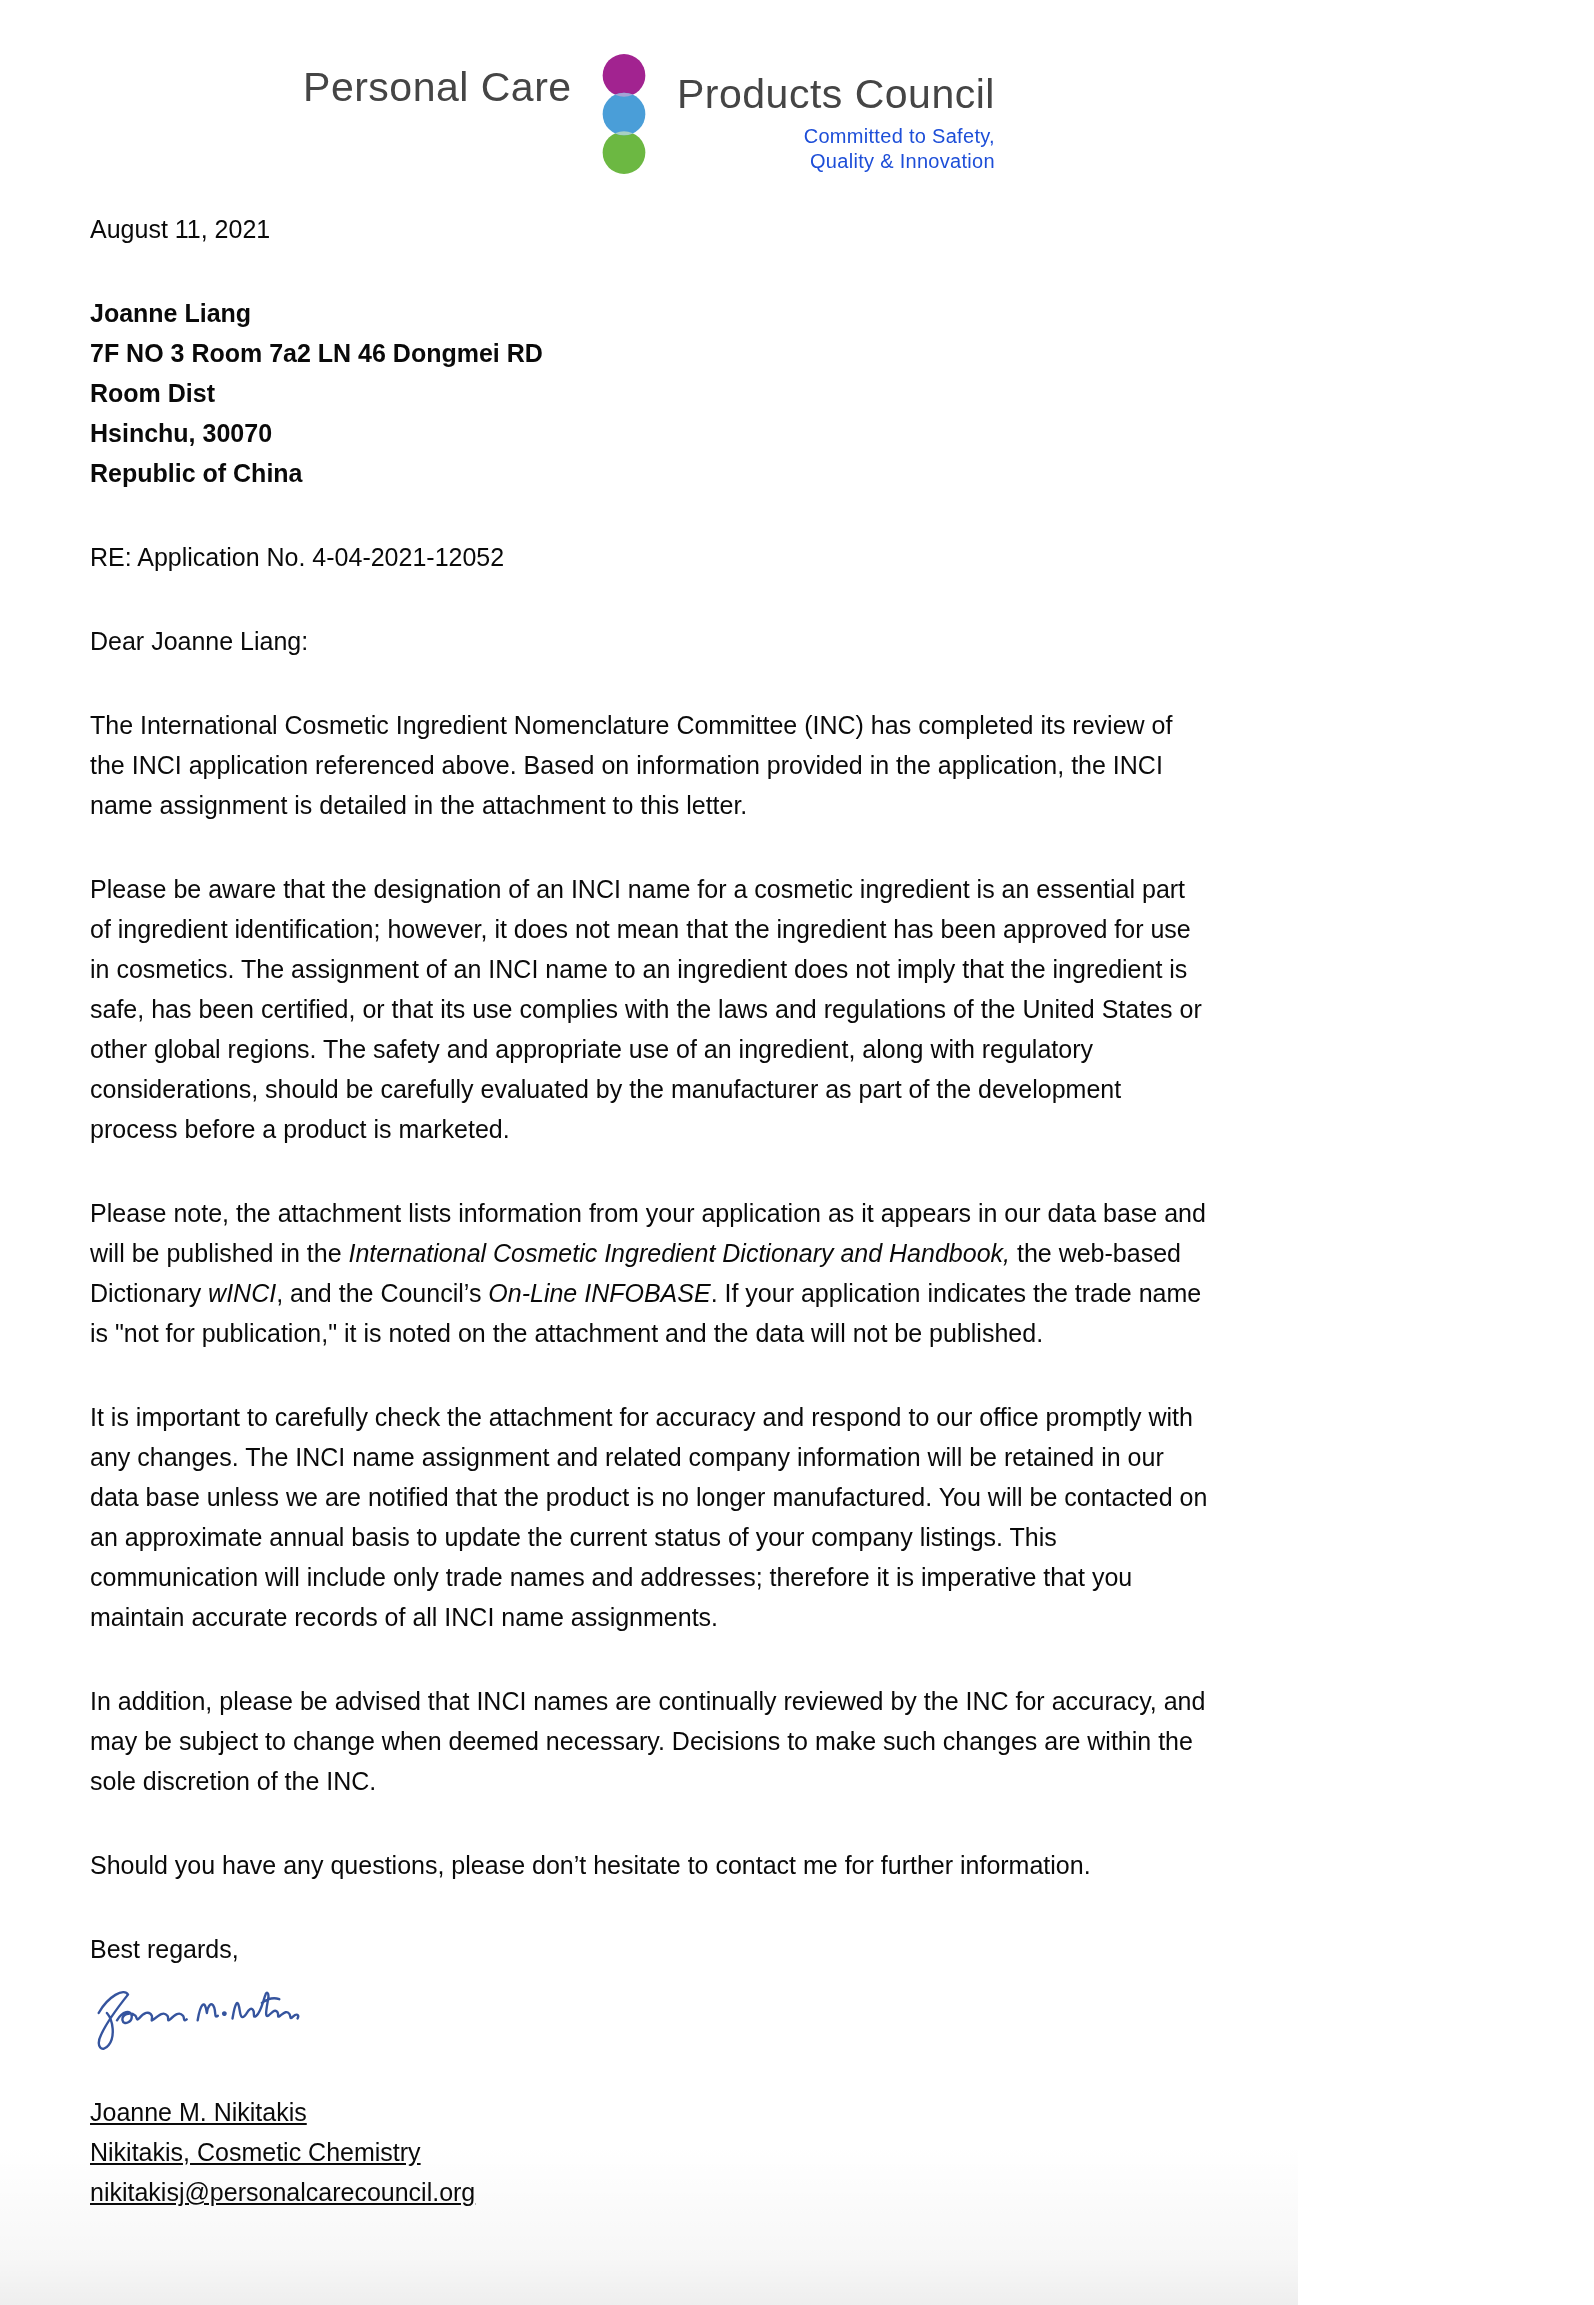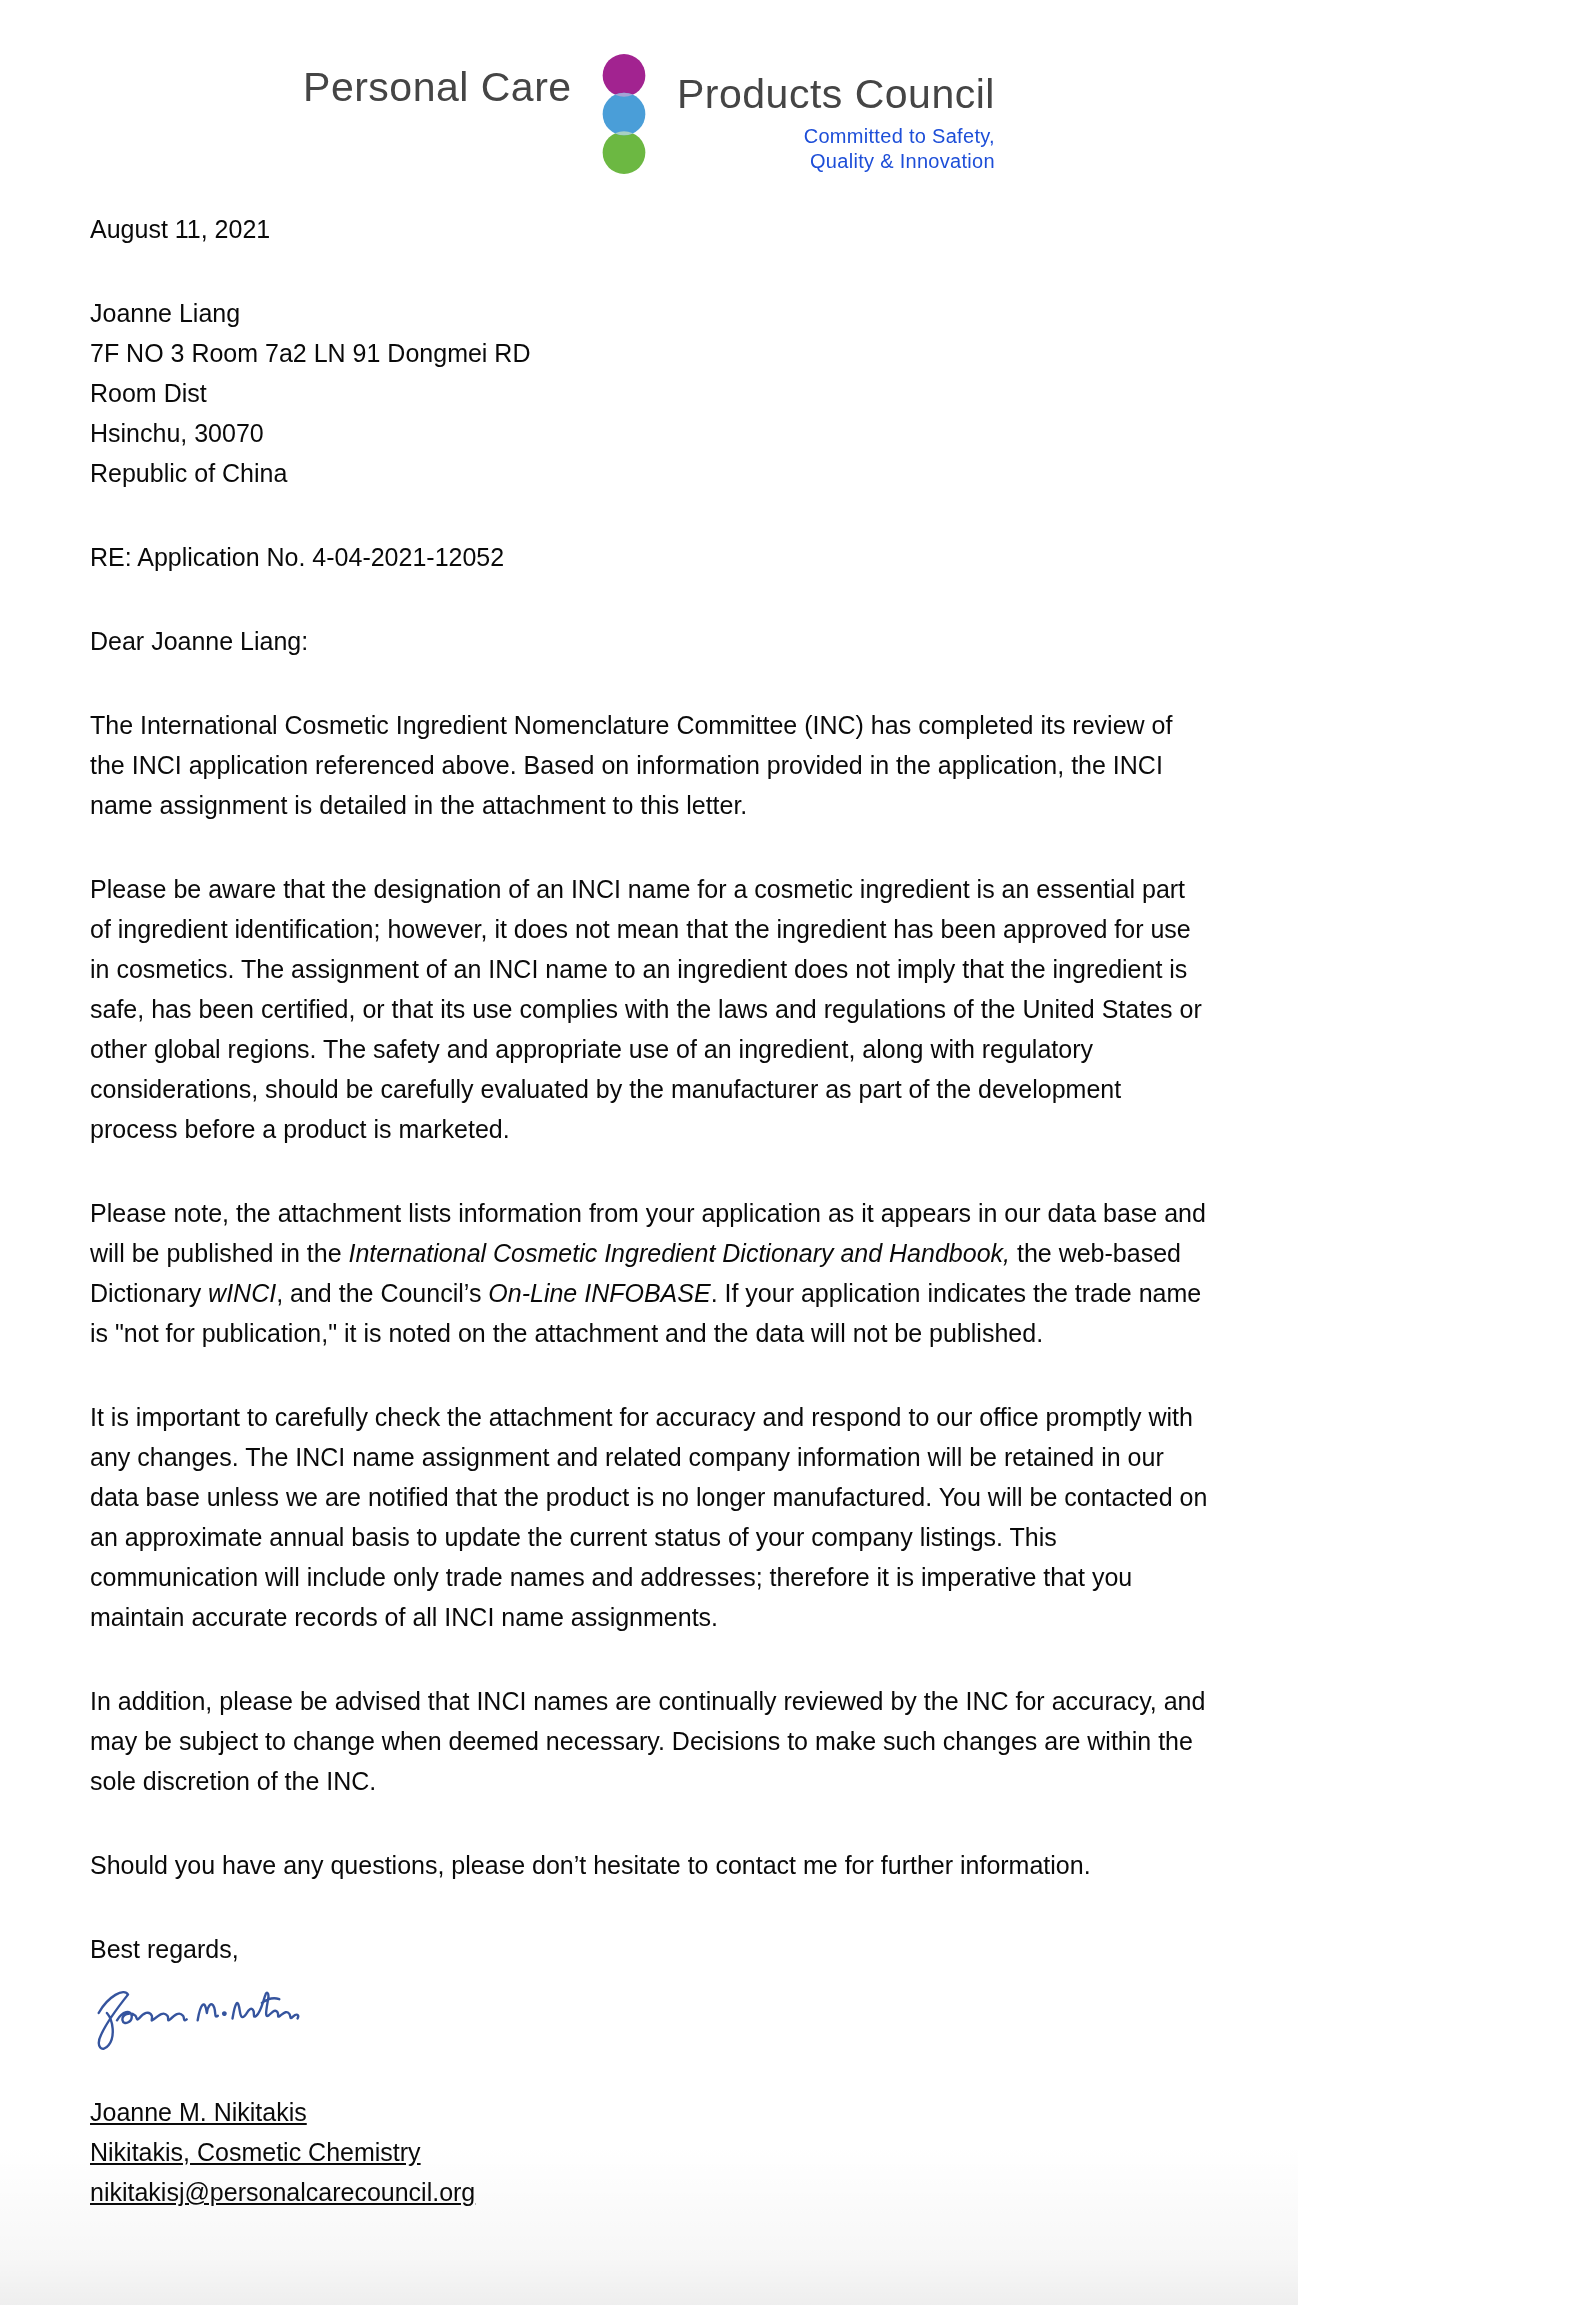--- a/index.html
+++ b/index.html
@@ -45,21 +45,21 @@
   .logo-circles { display:block; }
 
   
   .content {
     margin:32.5px 86px 0 90px;
     font-size:25px;
     line-height:40px;
   }
   .content p { margin:0 0 44px 0; }
   .address p { margin:0; }
-  .address { margin:2px 0 44px 0; }
+  .address { margin:2px 0 44px 0;font-weight:bold; }
   .sig-block p { margin:0;text-decoration:underline; }
   .closing { margin-bottom:0 !important; }
   .signature-wrap { margin:5.7px 0 19px -5.7px; }
 
   
   .bottom-fade {
     position:absolute;
     left:0; right:0; bottom:0;
     height:163px;
     background:linear-gradient(to bottom,
@@ -101,21 +101,21 @@
       </div>
     </div>
   </div>
 
   <div class="content">
 
     <p>August 11, 2021</p>
 
     <div class="address">
       <p>Joanne Liang</p>
-      <p>7F NO 3 Room 7a2 LN 91 Dongmei RD</p>
+      <p>7F NO 3 Room 7a2 LN 46 Dongmei RD</p>
       <p>Room Dist</p>
       <p>Hsinchu, 30070</p>
       <p>Republic of China</p>
     </div>
 
     <p>RE: Application No. 4-04-2021-12052</p>
 
     <p>Dear Joanne Liang:</p>
 
     <p>The International Cosmetic Ingredient Nomenclature Committee (INC) has completed its review of the INCI application referenced above. Based on information provided in the application, the INCI name assignment is detailed in the attachment to this letter.</p>

